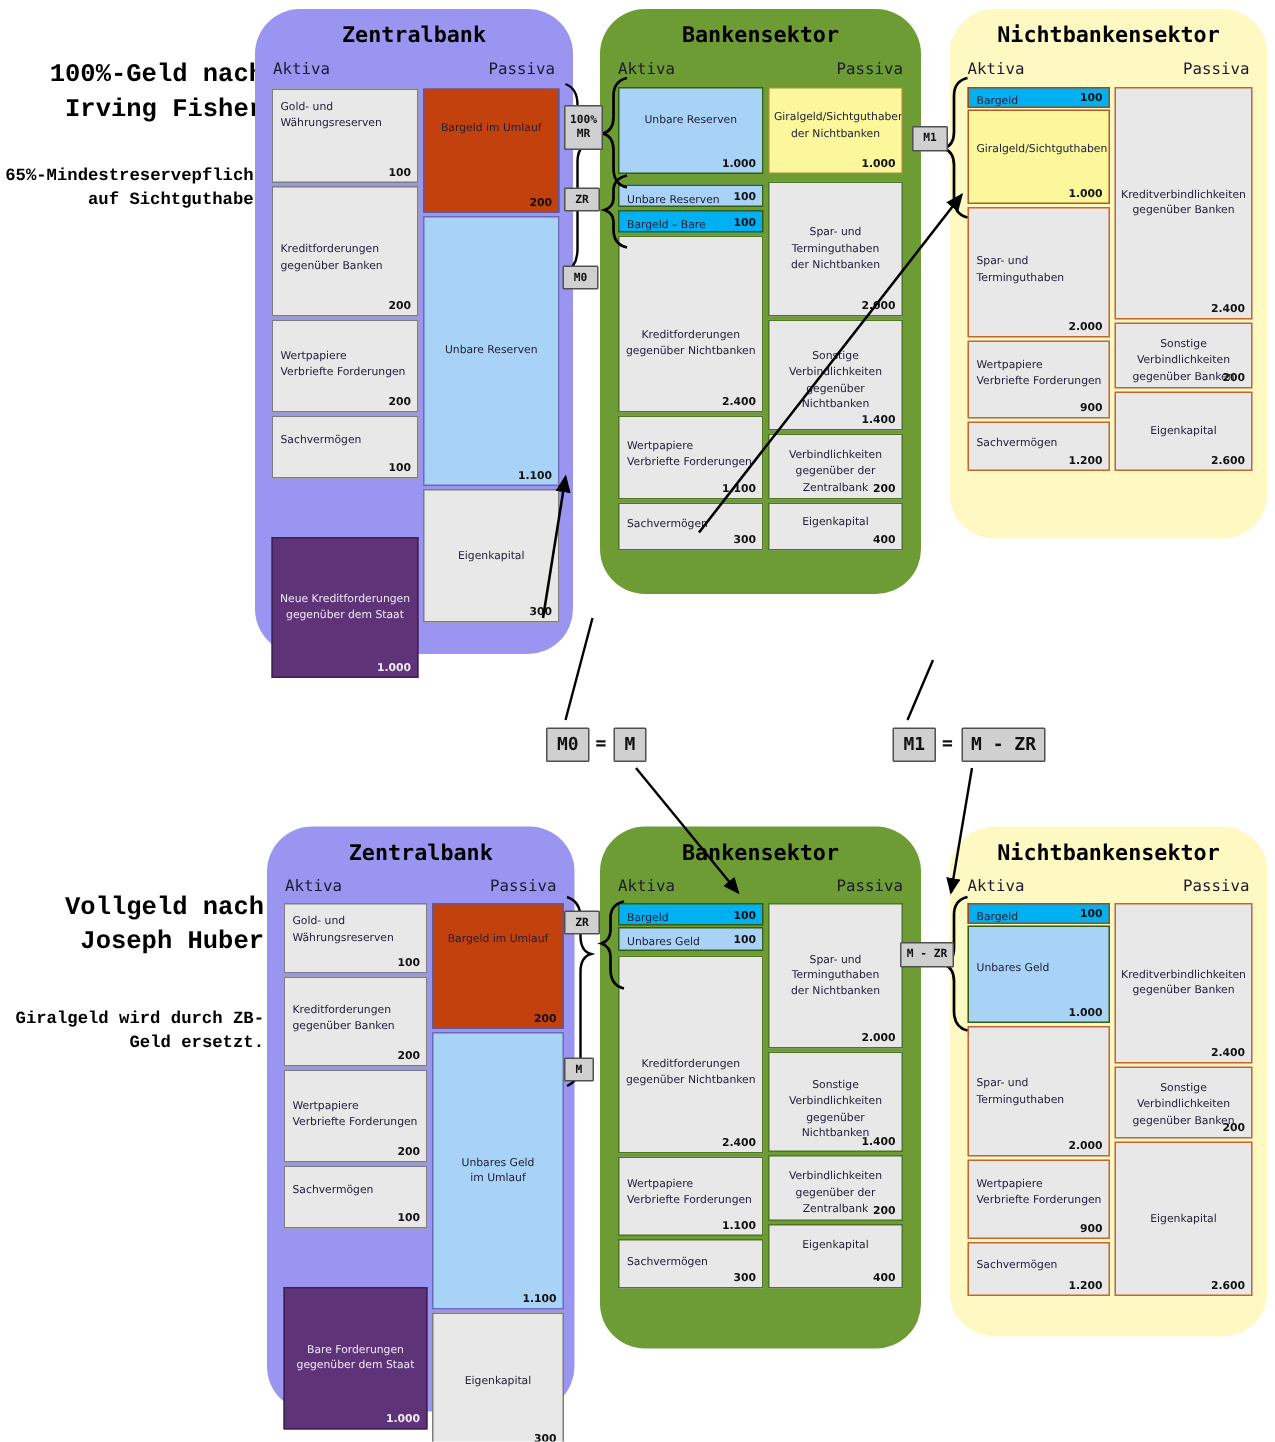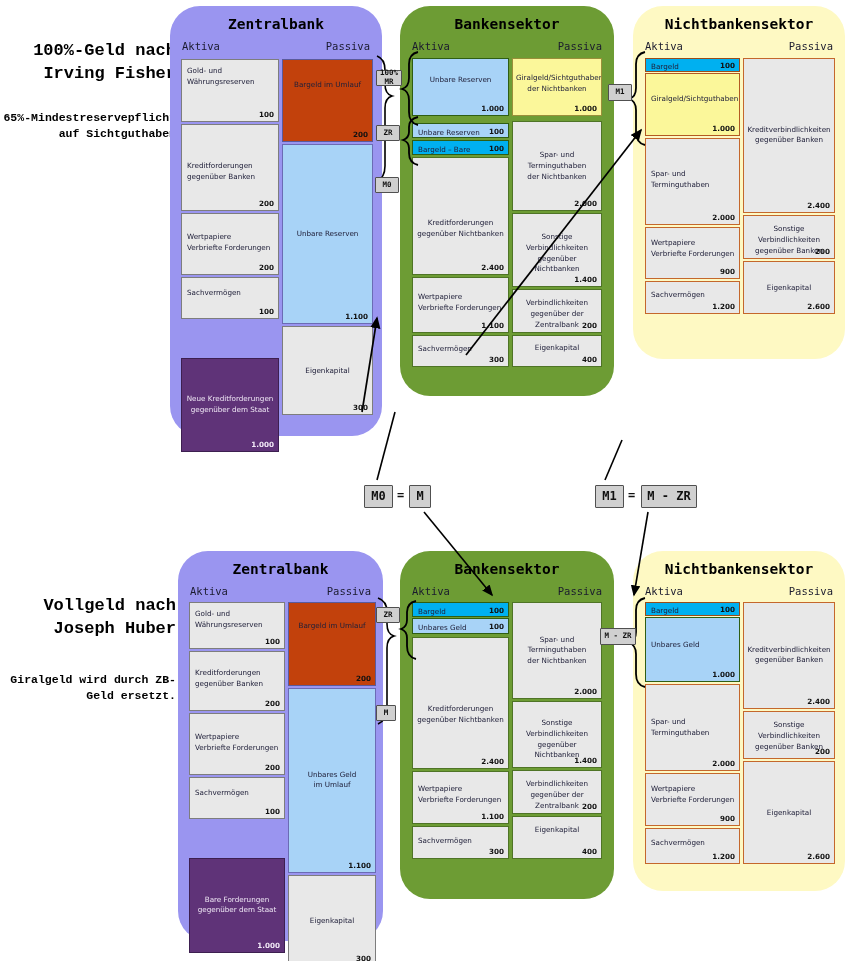--- a/index.html
+++ b/index.html
@@ -399,21 +399,21 @@
 
   <path d="M378,598 q9,3 9,14 l0,12 q0,10 7,12 q-7,2 -7,12 l0,60 q0,12 -9,16" fill="none" stroke="#000" stroke-width="1.6"></path>
 
   <path d="M416,601 q-9,2 -9,11 l0,8 q0,7 -6,9 q6,2 6,9 l0,8 q0,11 9,13" fill="none" stroke="#000" stroke-width="1.8"></path>
   <path d="M392,615 L398,615" fill="none" stroke="#000" stroke-width="1.4"></path>
 
   <path d="M645,598 q-9,2 -9,12 l0,22 q0,9 -7,11 q7,2 7,11 l0,20 q0,11 9,13" fill="none" stroke="#000" stroke-width="1.8"></path>
   <path d="M629,636 L622,636" fill="none" stroke="#000" stroke-width="1.4" marker-end="url(#arrowsm)"></path>
 </svg>
 
-<div class="tag" style="left:376px;top:70px;width:26px;height:16px;white-space:pre-line;">100%
+<div class="tag" style="left:376px;top:70px;width:26px;height:30px;white-space:pre-line;">100%
 MR</div>
 <div class="tag" style="left:376px;top:125px;width:24px;height:16px;">ZR</div>
 <div class="tag" style="left:375px;top:177px;width:24px;height:16px;">M0</div>
 <div class="tag" style="left:608px;top:84px;width:24px;height:17px;">M1</div>
 
 <div class="tag" style="left:376px;top:607px;width:24px;height:16px;">ZR</div>
 <div class="tag" style="left:376px;top:705px;width:20px;height:16px;">M</div>
 <div class="tag" style="left:600px;top:628px;width:36px;height:17px;">M - ZR</div>
 
 <div class="tag big" style="left:364px;top:485px;width:29px;height:23px;">M0</div>

